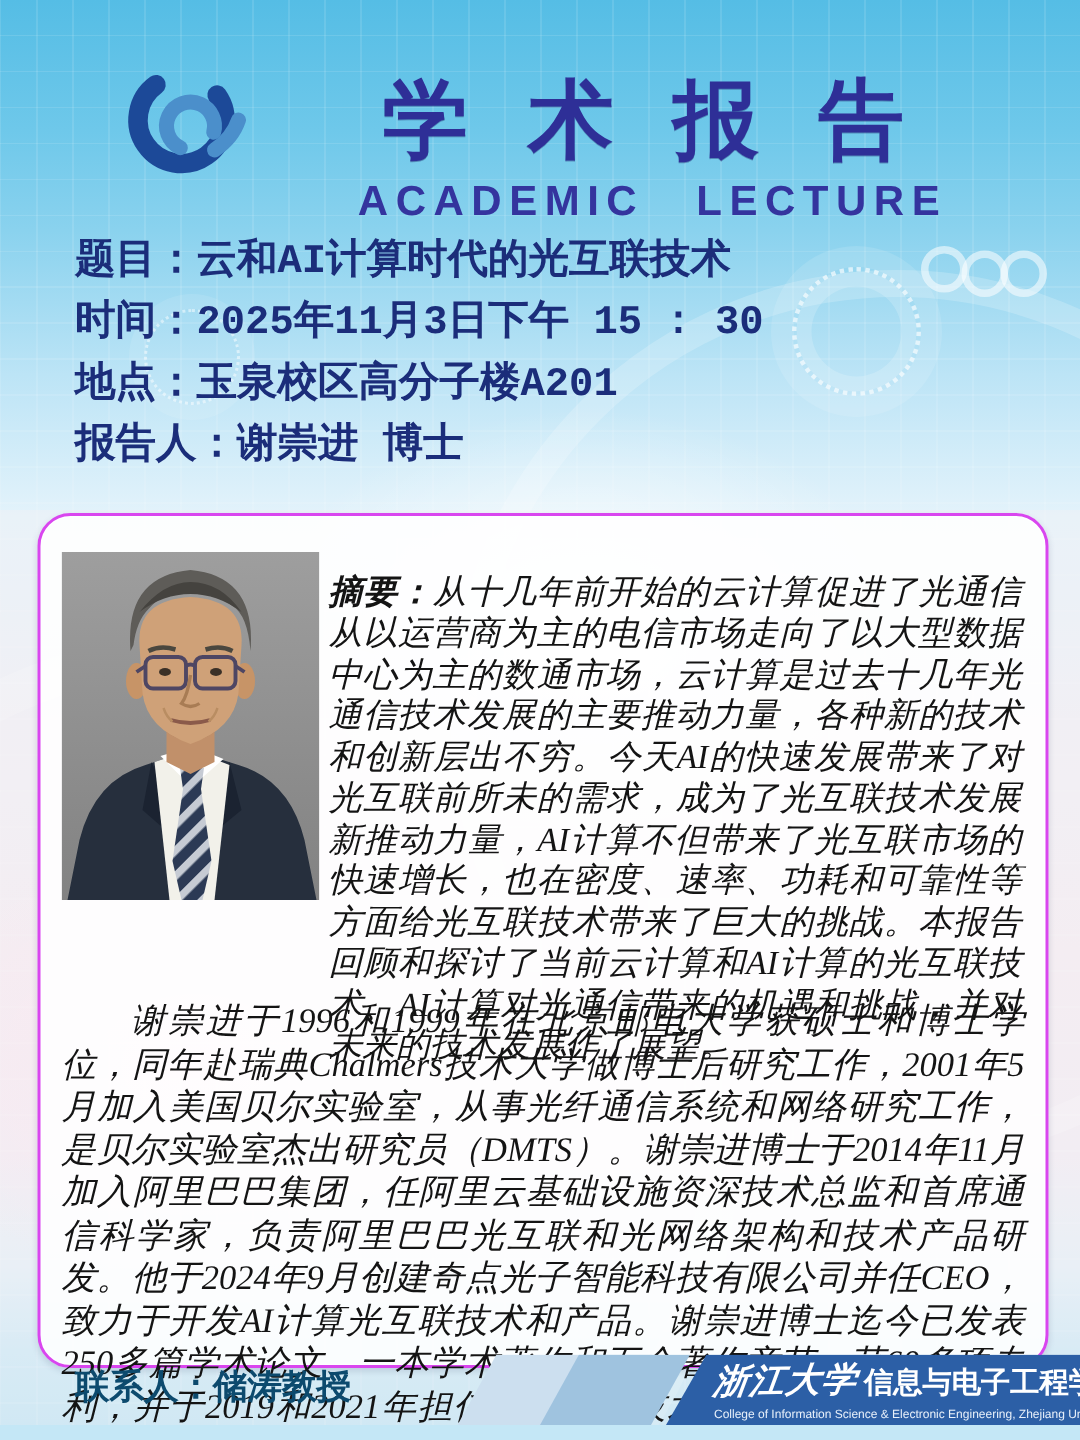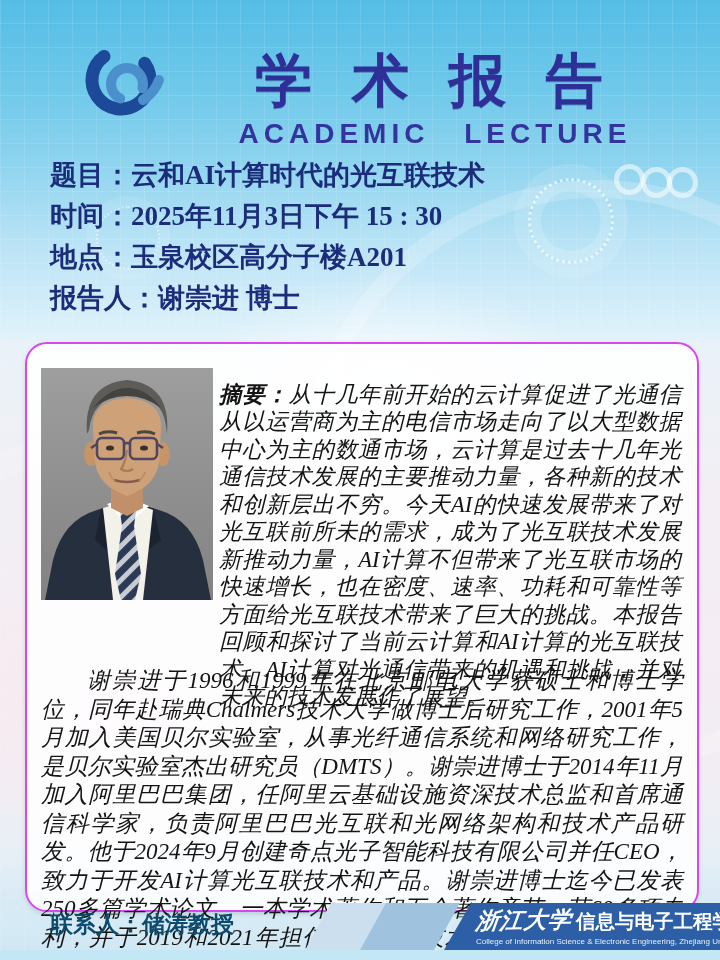--- a/index.html
+++ b/index.html
@@ -43,21 +43,21 @@
   .logo svg{display:block;margin:0 auto;}
   .logo-text{font-weight:bold;font-size:21px;letter-spacing:3px;color:#1C4998;margin-top:-4px;}
   .head{position:absolute;left:180px;top:48px;width:510px;text-align:center;}
   .title{font-size:57px;font-weight:900;color:#2E2F97;letter-spacing:12px;line-height:64px;
          white-space:nowrap;text-shadow:0 1px 0 rgba(20,20,90,.35);}
   .subtitle{font-size:28px;font-weight:bold;color:#34349E;letter-spacing:5px;word-spacing:22px;
          margin-top:6px;white-space:nowrap;}
 
   
   .info{position:absolute;left:50px;top:155px;width:640px;
-        font-family:Liberation Serif, serif;font-weight:bold;color:#1B2D7A;
+        font-family:Liberation Mono, monospace;font-weight:bold;color:#1B2D7A;
         font-size:27px;line-height:41px;}
   .info-line{white-space:nowrap;}
 
   
   .box{position:absolute;left:25px;top:342px;width:670px;height:566px;
        background:rgba(255,255,255,.87);
        border:2px solid #d946ef;border-radius:22px;
        box-shadow:0 2px 4px rgba(60,80,110,.18), inset 0 0 0 1px rgba(255,255,255,.6);font-style:italic;}
   .photo{position:absolute;left:14px;top:24px;width:172px;height:232px;overflow:hidden;}
   .abstract{position:absolute;left:192px;top:14px;width:462px;

